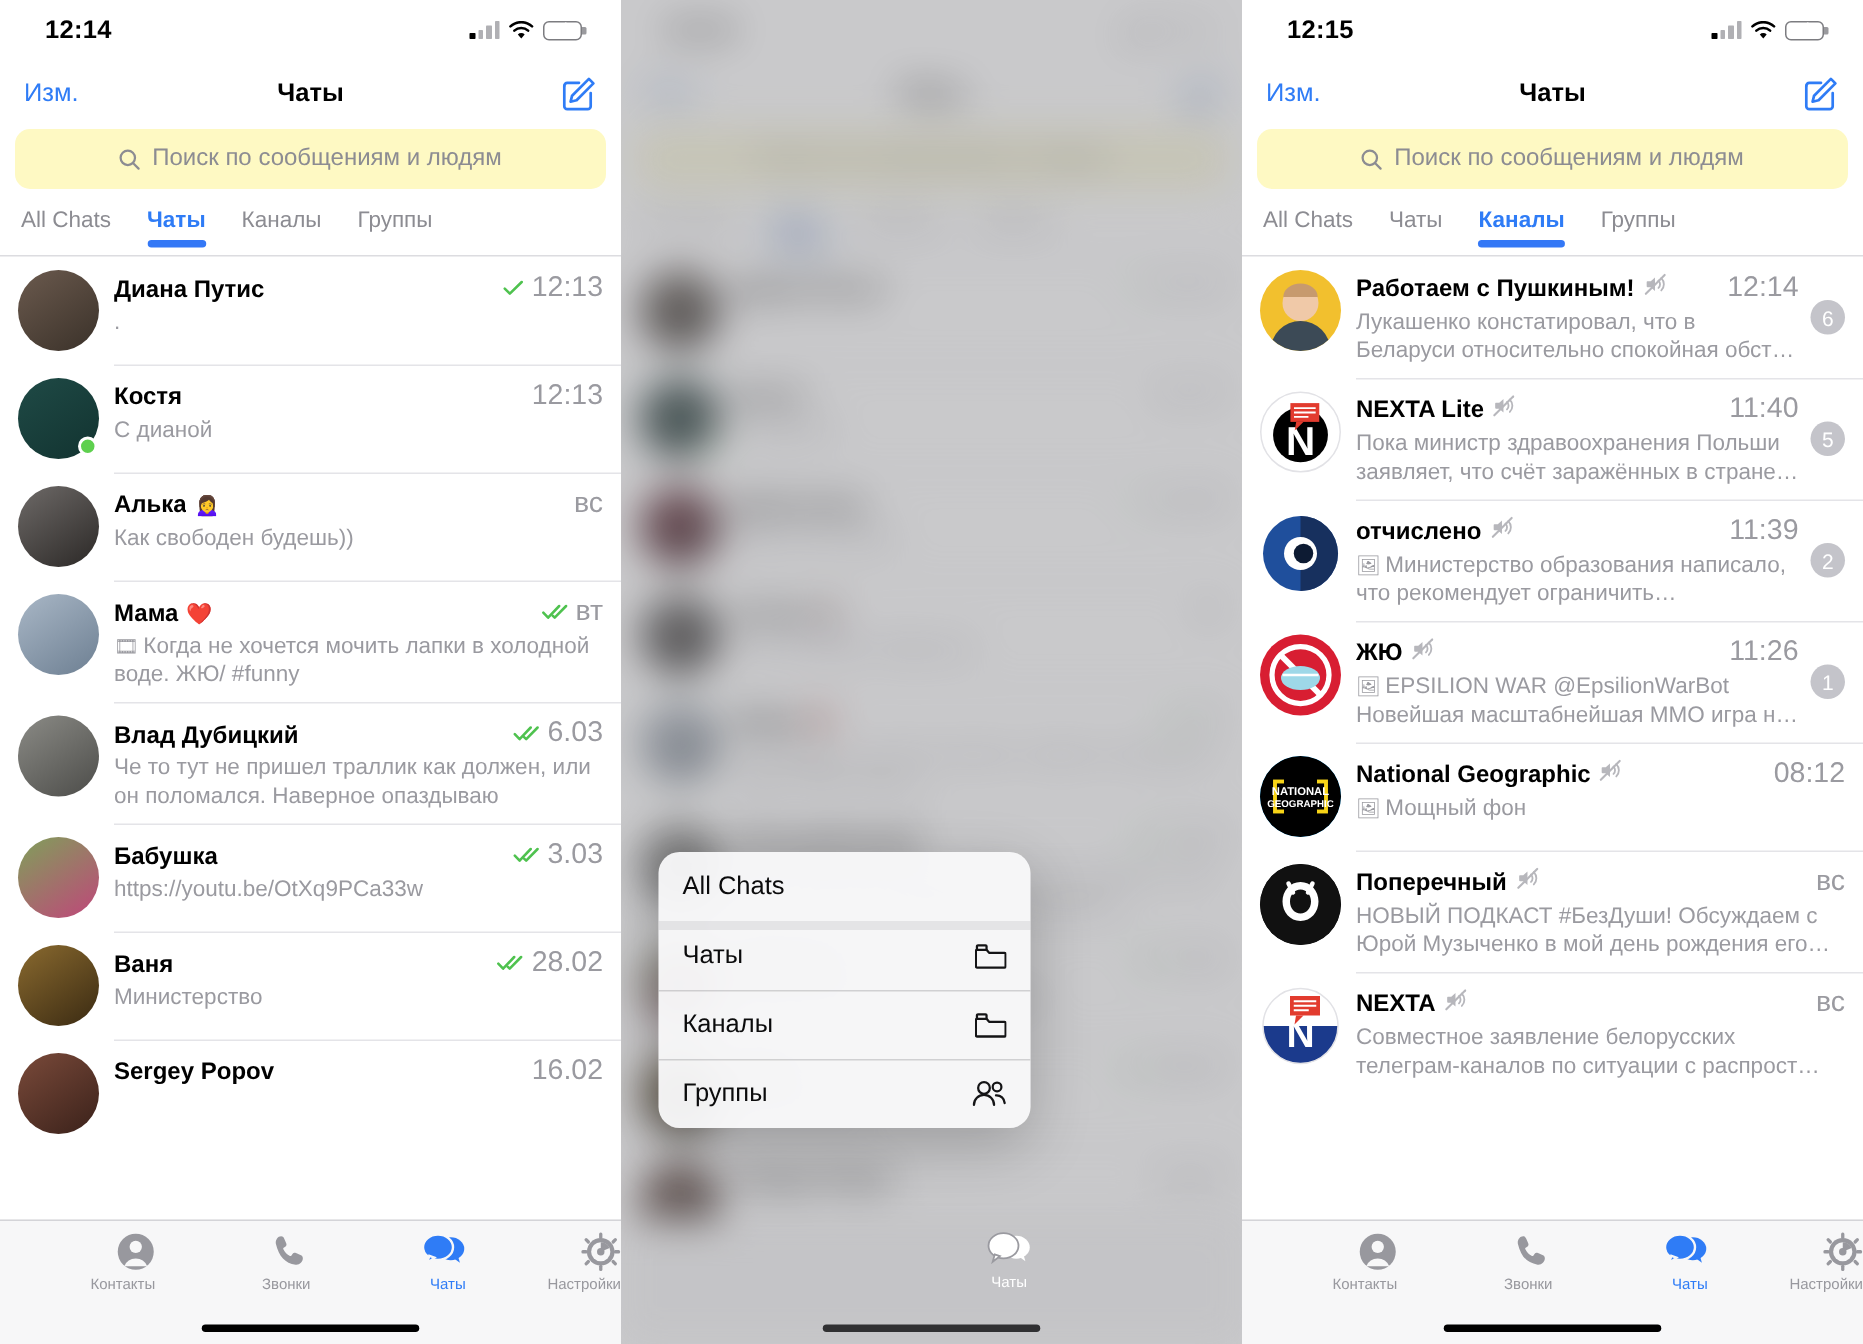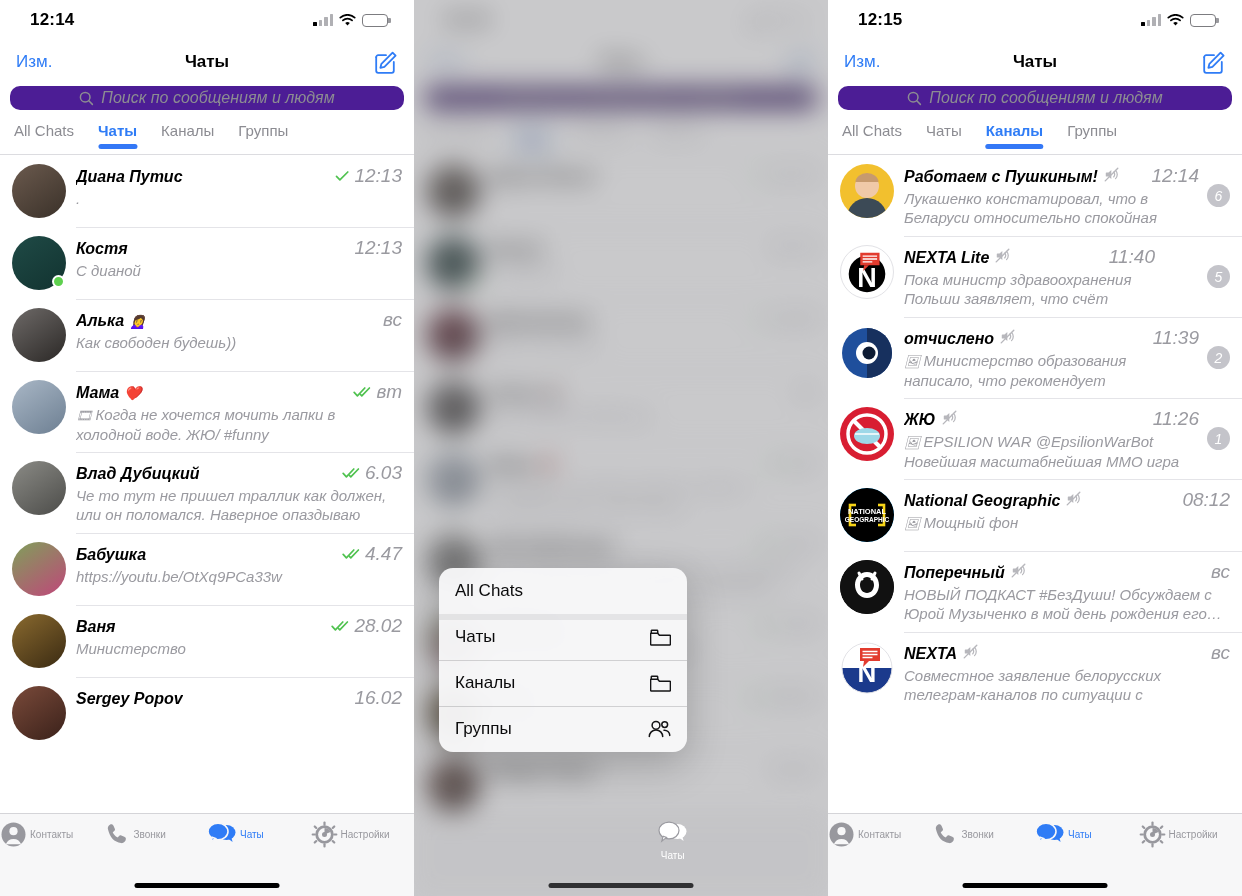--- a/index.html
+++ b/index.html
@@ -40,22 +40,22 @@
     padding: 0 16px; position: relative; gap: 35px;
   }
   .nav-left { font-size: 17px; color: #2f7cf6; }
   .nav-title { font-size: 17px; font-weight: bold; color: #000;
                position: absolute; left: 0; right: 0; text-align: center; pointer-events: none; }
   .nav-right { color: #2f7cf6; display:flex; align-items:center; }
 
   
   .searchwrap { padding: 2px 10px 8px; }
   .searchbar {
-    height: 24px; background: #4c1d95; border-radius: 10px;
-    display: flex; align-items: center; justify-content: center; gap: 7px; font-style: italic;
+    height: 40px; background: #fef9c3; border-radius: 10px;
+    display: flex; align-items: center; justify-content: center; gap: 7px;
   }
   .searchbar .ph { font-size: 16px; color: #8c8c92; }
 
   
   .tabs { height: 36px; display: flex; align-items: flex-start; padding: 4px 0 0 14px;
           gap: 24px; position: relative; }
   .tab { font-size: 15px; color: #8c8c92; position: relative; padding-bottom: 9px; white-space: nowrap; }
   .tab.active { color: #2f7cf6; font-weight: bold; }
   .tab.active::after {
     content: ""; position: absolute; left: 50%; transform: translateX(-50%);
@@ -83,29 +83,29 @@
   .mute { margin-left: 6px; color: #b7b7bc; display:inline-flex; align-items:center; }
   .meta { margin-left: auto; display: flex; align-items: center; gap: 4px; padding-left: 8px; }
   .tm { font-size: 19px; color: #9a9aa0; white-space: nowrap; }
   .chk { color: #4fc24f; display:inline-flex; }
   .msg { font-size: 15px; color: #9a9aa0; line-height: 19px; margin-top: 2px;
          max-height: 38px; overflow: hidden; }
   .msg .inl { margin-right: 3px; font-size: 13px; }
   .badge { min-width: 23px; height: 23px; border-radius: 12px; background: #c4c4ca;
            color: #fff; font-size: 14px; display: flex; align-items: center;
            justify-content: center; padding: 0 6px; align-self: center; margin-left: 8px; flex:0 0 auto;}
-  .rowright { display:flex; align-items:flex-end;font-style:italic; }
+  .rowright { display:flex; align-items:flex-end; }
 
   
   .tabbar {
     position: absolute; left: 0; right: 0; bottom: 0; height: 83px;
     background: #f7f7f8; border-top: 1px solid #d4d4d8;
     display: flex; align-items: flex-start; padding-top: 7px;
   }
-  .tb { flex: 1; display: flex; flex-direction: row; align-items: center; gap: 3px; }
+  .tb { flex: 1; display: flex; flex-direction: column; align-items: flex-end; gap: 3px; }
   .tb .lbl { font-size: 10px; color: #98989e; }
   .tb.sel .lbl { color: #2f7cf6; }
   .tb svg { display: block; }
   .homebar { position:absolute; left:50%; transform:translateX(-50%); bottom: 8px;
              width: 145px; height: 5px; border-radius: 3px; background: #000; }
 
   
   .blurred { filter: blur(13px) saturate(.55) brightness(1.0); opacity: .95; }
   .dim { position: absolute; inset: 0; background: rgba(120,120,126,0.40); z-index: 10; }
   .menu {
@@ -289,21 +289,21 @@
             <div class="body">
               <div class="line1">
                 <span class="nm">Бабушка</span>
                 <span class="meta">
                   <span class="chk">
                     <svg width="19" height="12" viewBox="0 0 19 12">
                       <path d="M1.2 6.4l3.2 3.4L11.8 2" stroke="#4fc24f" stroke-width="1.7" fill="none" stroke-linecap="round" stroke-linejoin="round"></path>
                       <path d="M7.4 8.4l1.4 1.4L16.4 2" stroke="#4fc24f" stroke-width="1.7" fill="none" stroke-linecap="round" stroke-linejoin="round"></path>
                     </svg>
                   </span>
-                  <span class="tm">4.47</span>
+                  <span class="tm">3.03</span>
                 </span>
               </div>
               <div class="msg">https://youtu.be/OtXq9PCa33w</div>
             </div>
           </div>
         </div>
         <div class="row">
           <div class="av">
             <span class="circ" style="background:linear-gradient(145deg,#8a6a2f,#3a2a12)"></span>
           </div>
@@ -753,21 +753,21 @@
                 <circle cx="27" cy="29" r="19" fill="#000"></circle>
                 <text x="27" y="43" font-size="28" font-weight="bold" fill="#fff" text-anchor="middle" font-family="Liberation Sans">N</text>
                 <rect x="20" y="7" width="20" height="13" fill="#e23b2e"></rect>
                 <path d="M24 20l-1 6 6-6z" fill="#e23b2e"></path>
                 <g stroke="#fff" stroke-width="1.3">
                   <path d="M22.5 10.5h15M22.5 13.5h15M22.5 16.5h10"></path>
                 </g>
               </svg>
             </span>
           </div>
-          <div class="rowright" style="flex: 1 1 auto; min-width: 0px; gap: 44px;">
+          <div class="rowright" style="flex: 1 1 auto; min-width: 0px;">
             <div class="body">
               <div class="line1">
                 <span class="nm">NEXTA Lite</span>
                 <span class="mute">
                   <svg width="15" height="15" viewBox="0 0 16 16">
                     <path d="M7.8 3.2v9.6l-3-2.6H2.6a.7.7 0 0 1-.7-.7V6.5c0-.4.3-.7.7-.7h2.2z" fill="#b7b7bc"></path>
                     <path d="M10.3 5.4a3.6 3.6 0 0 1 0 5.2M12.3 3.6a6.2 6.2 0 0 1 0 8.8" stroke="#b7b7bc" stroke-width="1.3" fill="none" stroke-linecap="round"></path>
                     <path d="M1.3 14.8L14.7 1.4" stroke="#b7b7bc" stroke-width="1.5" stroke-linecap="round"></path>
                   </svg>
                 </span>

